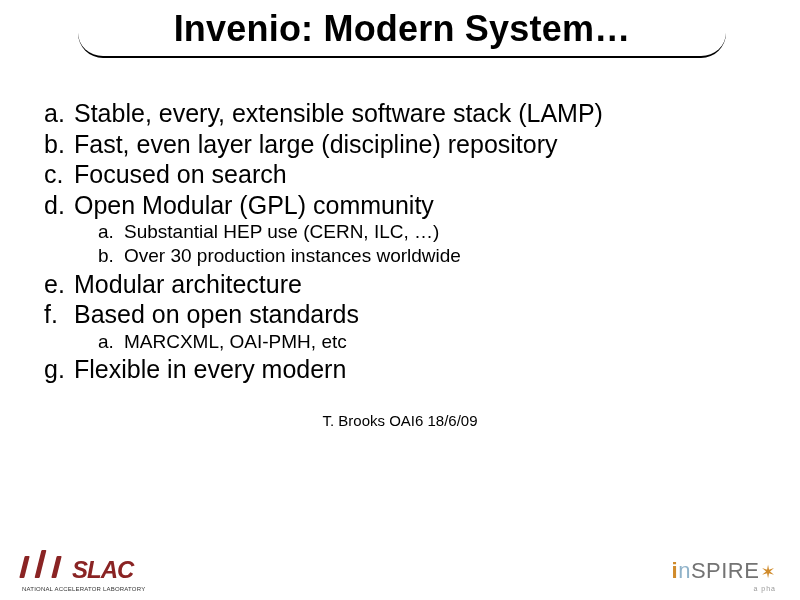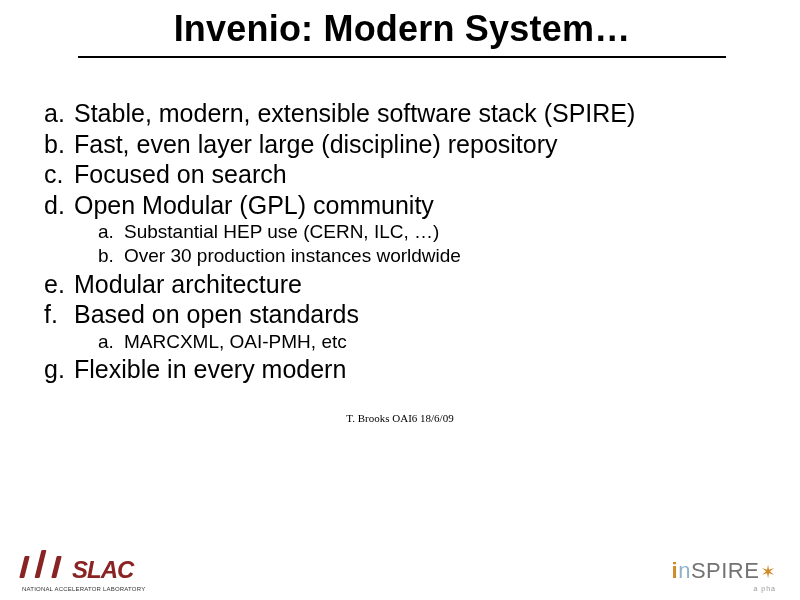--- a/index.html
+++ b/index.html
@@ -1,25 +1,25 @@
 <!DOCTYPE html>
 <html><head>
 <meta charset="utf-8">
 <style>
-  * { box-sizing: border-box; margin: 0; padding: 0; }
+  * { box-sizing: border-box; margin: 0; padding: 0; border-radius: 32px; }
   html, body { width: 800px; height: 600px; background: #fff; font-family: Arial, Helvetica, sans-serif; color: #000; }
   .slide { width: 800px; height: 600px; position: relative; padding: 8px 34px 0 34px; }
   .title { font-size: 36px; text-align: center; padding: 0 0 6px 0; margin-left: 44px; margin-right: 40px; border-bottom: 2px solid #000; letter-spacing: 0.2px; }
   .body { margin-top: 40px; font-size: 25px; line-height: 1.22; padding-left: 10px; padding-right: 10px; }
   .row { display: flex; }
   .marker { width: 30px; flex: 0 0 30px; }
   .text { flex: 1; }
   .sub { font-size: 19px; margin-left: 54px; line-height: 1.28; }
   .sub .marker { width: 26px; flex: 0 0 26px; }
-  .credit { text-align: center; font-size: 11px; margin-top: 28px; color: #000; font-family: Liberation Serif, serif; }
+  .credit { text-align: center; font-size: 15px; margin-top: 28px; color: #000; }
   .footer { position: absolute; left: 0; right: 0; bottom: 8px; height: 50px; padding: 0 24px 0 22px; display: flex; justify-content: space-between; align-items: flex-end; }
   
   .slac { display: flex; flex-direction: column; align-items: flex-start; }
   .slac-main { display: flex; align-items: baseline; gap: 10px; }
   .slac-main .bar { width:5px; height:22px; background:#8a2424; transform: skewX(-14deg); margin-right:1px; border-radius:1px;}
   .slac-main .bar.b2{height:28px;}
   .slac-main .bar.b3{height:22px;}
   .slac-text { font-weight: bold; color:#8a2424; font-size:24px; letter-spacing:-1px; margin-left:2px; font-style: italic;}
   .slac-sub { font-size: 6px; color:#333; letter-spacing:0.2px; margin-top:2px;}
   
@@ -34,21 +34,21 @@
 </head>
 <body>
 
 <div class="slide">
   <h1 class="title">Invenio: Modern System…</h1>
 
   <div class="body">
 
     <div class="row">
       <div class="marker">a.</div>
-      <div class="text">Stable, modern, extensible software stack (SPIRE)</div>
+      <div class="text">Stable, every, extensible software stack (LAMP)</div>
     </div>
     <div class="row">
       <div class="marker">b.</div>
       <div class="text">Fast, even layer large (discipline) repository</div>
     </div>
     <div class="row">
       <div class="marker">c.</div>
       <div class="text">Focused on search</div>
     </div>
     <div class="row">

